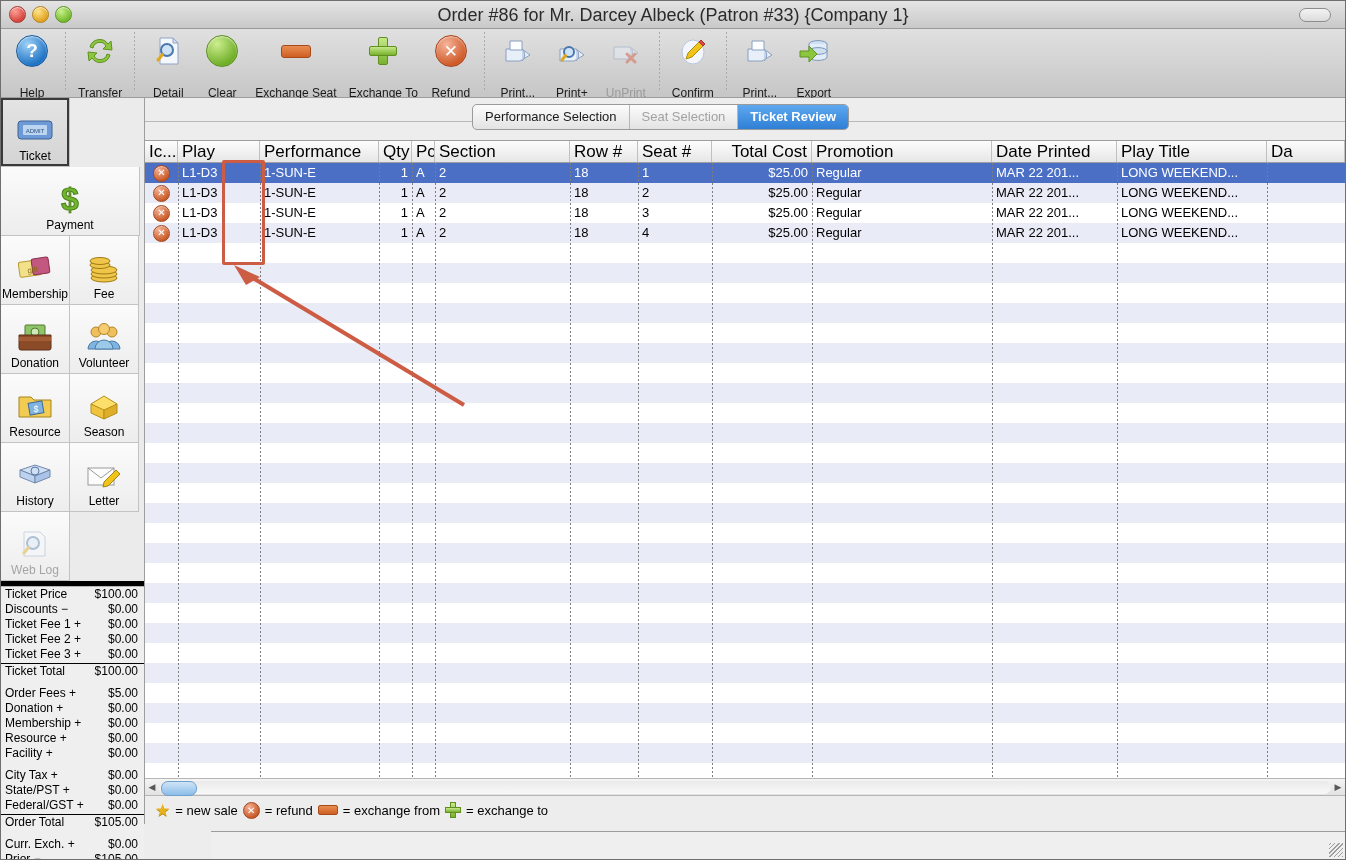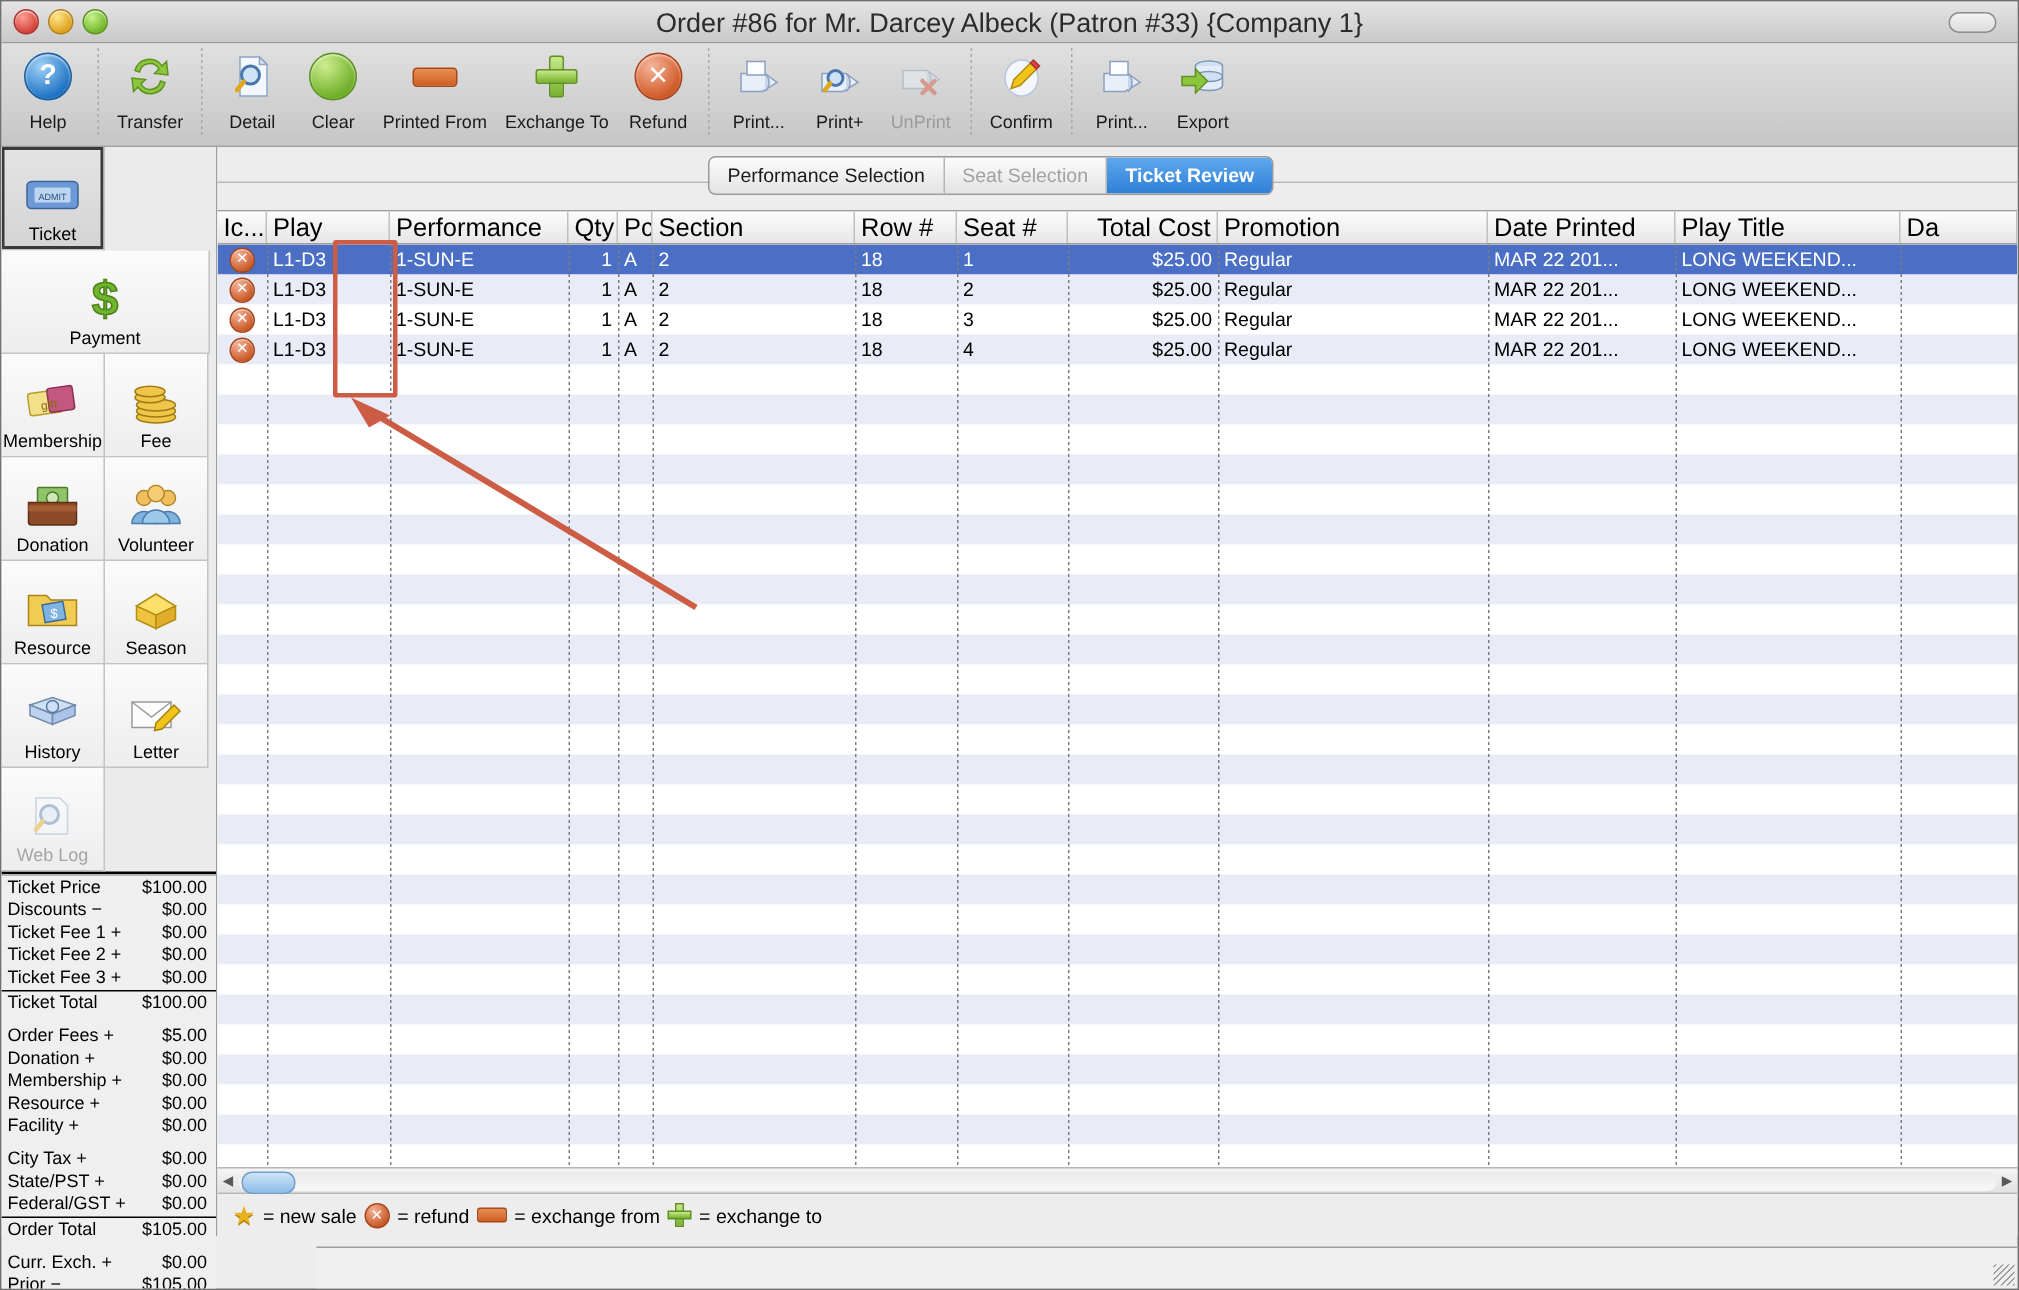--- a/index.html
+++ b/index.html
@@ -28,21 +28,21 @@
 
   
   .toolbar{position:relative;height:68px;
     background:linear-gradient(#e0e0e0,#c6c6c6);
     border-bottom:1px solid #9d9d9d;display:flex;align-items:flex-start;padding-left:4px;}
   .tgroup{display:flex;align-items:flex-start;height:68px;}
   .tsep{width:1px;height:58px;margin:3px 6px 0 6px;
     background:repeating-linear-gradient(#aaa 0 2px,transparent 2px 4px);}
   .tbtn{width:auto;min-width:42px;padding:4px 6px 0 6px;text-align:center;cursor:default;}
   .tbtn .ic{height:36px;display:flex;align-items:center;justify-content:center;}
-  .tbtn .lb{font-size:12px;color:#1a1a1a;margin-top:5px;white-space:nowrap;}
+  .tbtn .lb{font-size:12px;color:#1a1a1a;margin-top:17px;white-space:nowrap;}
   .tbtn.disabled .lb{color:#9b9b9b;}
   .tbtn.disabled .ic{opacity:.45;}
 
   
   .ic-help{width:30px;height:30px;border-radius:50%;
     background:radial-gradient(circle at 35% 28%,#9fd2f7,#1e72c4 72%);
     border:1px solid #1a5c9e;color:#fff;font-weight:bold;font-size:19px;
     display:flex;align-items:center;justify-content:center;
     box-shadow:inset 0 1px 2px rgba(255,255,255,.7);}
   .ic-refund{width:30px;height:30px;border-radius:50%;
@@ -60,21 +60,21 @@
     background:linear-gradient(#c6e88a,#78b22e);border:1px solid #5f901f;border-radius:2px;}
   .ic-plus:before{left:10px;top:1px;width:8px;height:26px;}
   .ic-plus:after{left:1px;top:10px;width:26px;height:8px;}
 
   
   .body{position:relative;height:726px;display:flex;}
 
   
   .sidebar{width:210px;box-sizing:border-box;background:#ebebeb;
     border-right:1px solid #9d9d9d;display:flex;flex-direction:column;}
-  .icongrid{display:flex;flex-wrap:wrap;border-bottom:2px solid #000000;align-items:center;}
+  .icongrid{display:flex;flex-wrap:wrap;border-bottom:5px solid #000000;align-items:center;}
   .cell{box-sizing:border-box;height:69px;border-right:1px solid #c3c3c3;
     border-bottom:1px solid #c3c3c3;display:flex;flex-direction:column;
     align-items:center;justify-content:flex-end;padding-bottom:3px;
     background:linear-gradient(#fbfbfb,#ededed);cursor:default;overflow:hidden;}
   .cell.w1{width:69px;}
   .cell.w2{width:139px;}
   .cell .cico{height:40px;display:flex;align-items:center;justify-content:center;}
   .cell .clab{font-size:12px;white-space:nowrap;line-height:13px;}
   .cell.sel{background:linear-gradient(#e4e4e4,#d4d4d4);
     box-shadow:inset 0 0 0 2px #3a3a3a;}
@@ -226,21 +226,21 @@
       <div class="tbtn">
         <div class="ic">
             <div class="ic-clear"></div>
           </div>
         <div class="lb">Clear</div>
       </div>
       <div class="tbtn">
         <div class="ic">
             <div class="ic-minus"></div>
           </div>
-        <div class="lb">Printed From</div>
+        <div class="lb">Exchange Seat</div>
       </div>
       <div class="tbtn">
         <div class="ic">
             <div class="ic-plus"></div>
           </div>
         <div class="lb">Exchange To</div>
       </div>
       <div class="tbtn">
         <div class="ic">
             <div class="ic-refund">✕</div>

